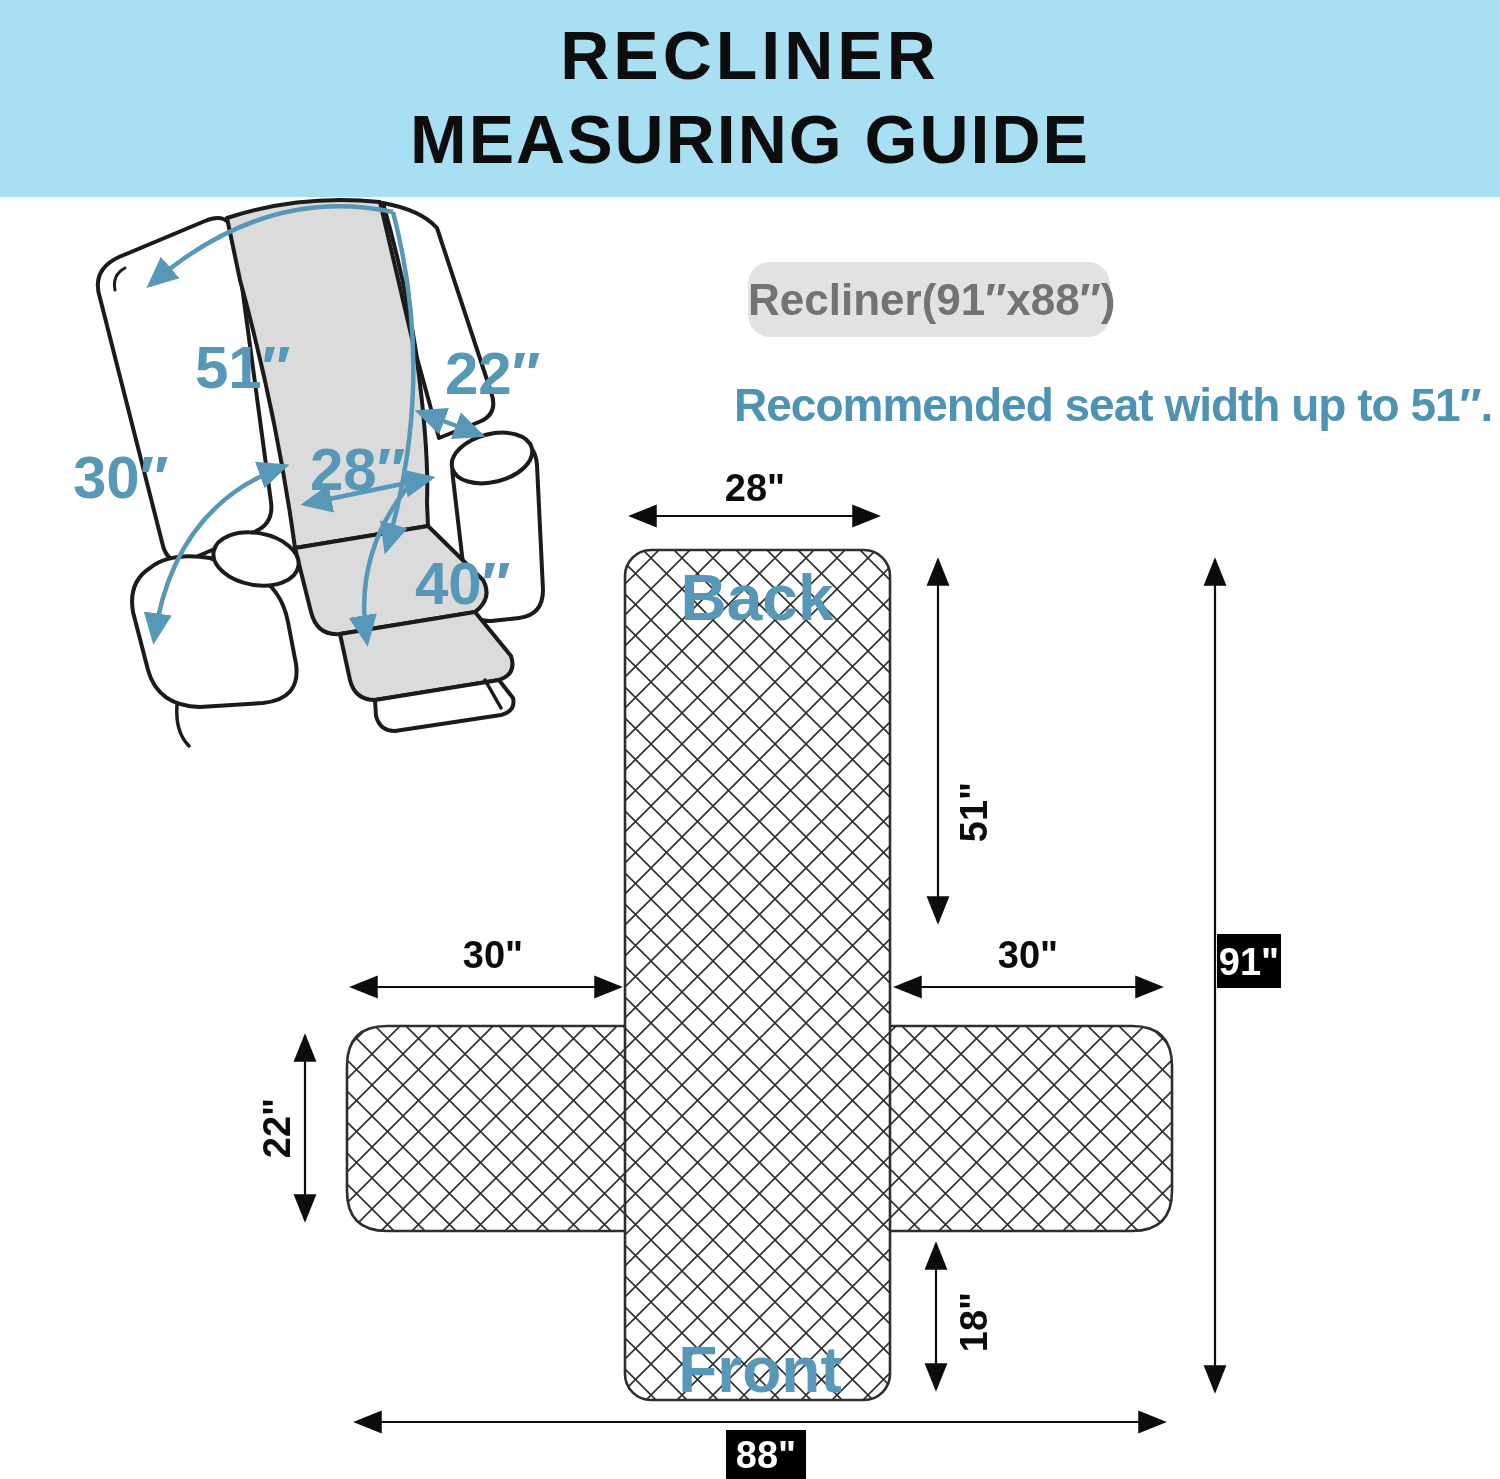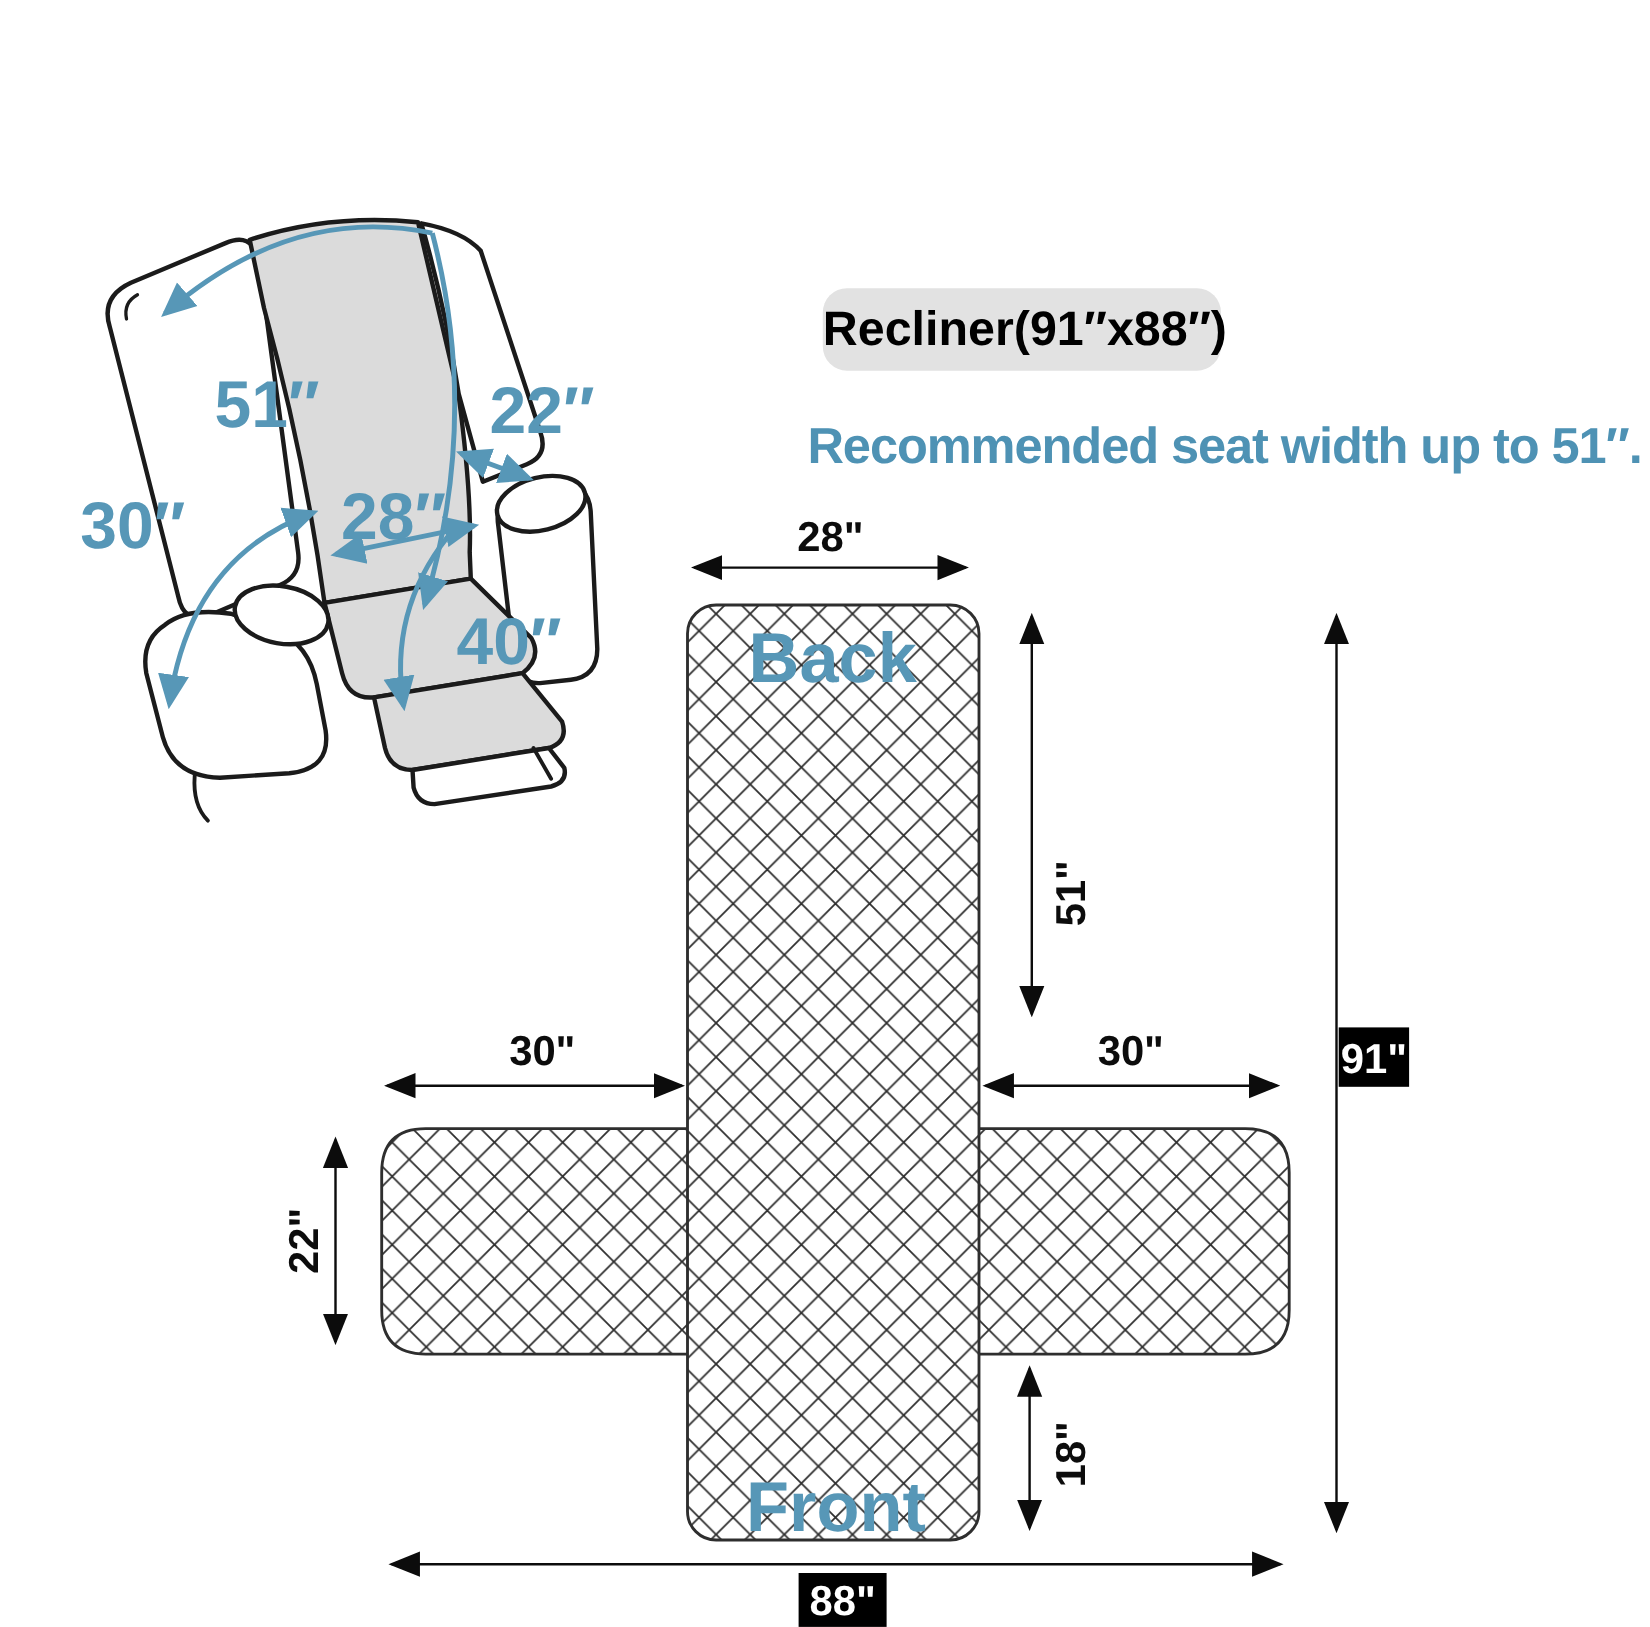--- a/index.html
+++ b/index.html
@@ -15,21 +15,21 @@
   .banner .l1{
     margin-top:12px;font-size:68px;font-weight:bold;letter-spacing:4px;
     color:#0d0d0d;line-height:86px;
   }
   .banner .l2{
     font-size:68px;font-weight:bold;letter-spacing:2px;color:#0d0d0d;line-height:82px;
   }
   
   .badge{
     position:absolute;left:748px;top:262px;width:362px;height:75px;
-    background:#E2E2E2;border-radius:22px;color:#000000;font-weight:bold;
+    background:#E2E2E2;border-radius:22px;color:#737373;font-weight:bold;
     font-size:44px;text-align:center;line-height:75px;
   }
   .note{
     position:absolute;left:734px;top:378px;width:766px;
     color:#4E92B4;font-weight:bold;font-size:46px;letter-spacing:-1px;
     white-space:nowrap;
   }
   svg{position:absolute;overflow:visible;}
   .chair-svg{left:55px;top:200px;}
   .diagram-svg{left:0;top:0;}
@@ -37,20 +37,24 @@
   .dim{font-family:"Liberation Sans",sans-serif;font-weight:bold;font-size:38px;fill:#0c0c0c;}
   .dim-inv{font-family:"Liberation Sans",sans-serif;font-weight:bold;font-size:38px;fill:#ffffff;}
   .panel-label{font-family:"Liberation Sans",sans-serif;font-weight:bold;font-size:64px;fill:#5797B7;}
   .blue-label{font-family:"Liberation Sans",sans-serif;font-weight:bold;font-size:60px;fill:#5797B7;}
 </style>
 </head>
 <body>
 
 <div class="stage">
 
+  <div class="banner">
+    <div class="l1">RECLINER</div>
+    <div class="l2">MEASURING GUIDE</div>
+  </div>
 
   <svg class="chair-svg" width="610" height="505" viewBox="0 0 610 505">
     <defs>
       <marker id="bah" viewBox="0 0 10 10" refX="8.5" refY="5" markerWidth="7" markerHeight="7" orient="auto-start-reverse" markerUnits="strokeWidth">
         <path d="M0,0.5 L10,5 L0,9.5 Z" fill="#5797B7"></path>
       </marker>
     </defs>
 
     <g stroke="#1b1b1b" stroke-width="4" stroke-linejoin="round" stroke-linecap="round">
 

